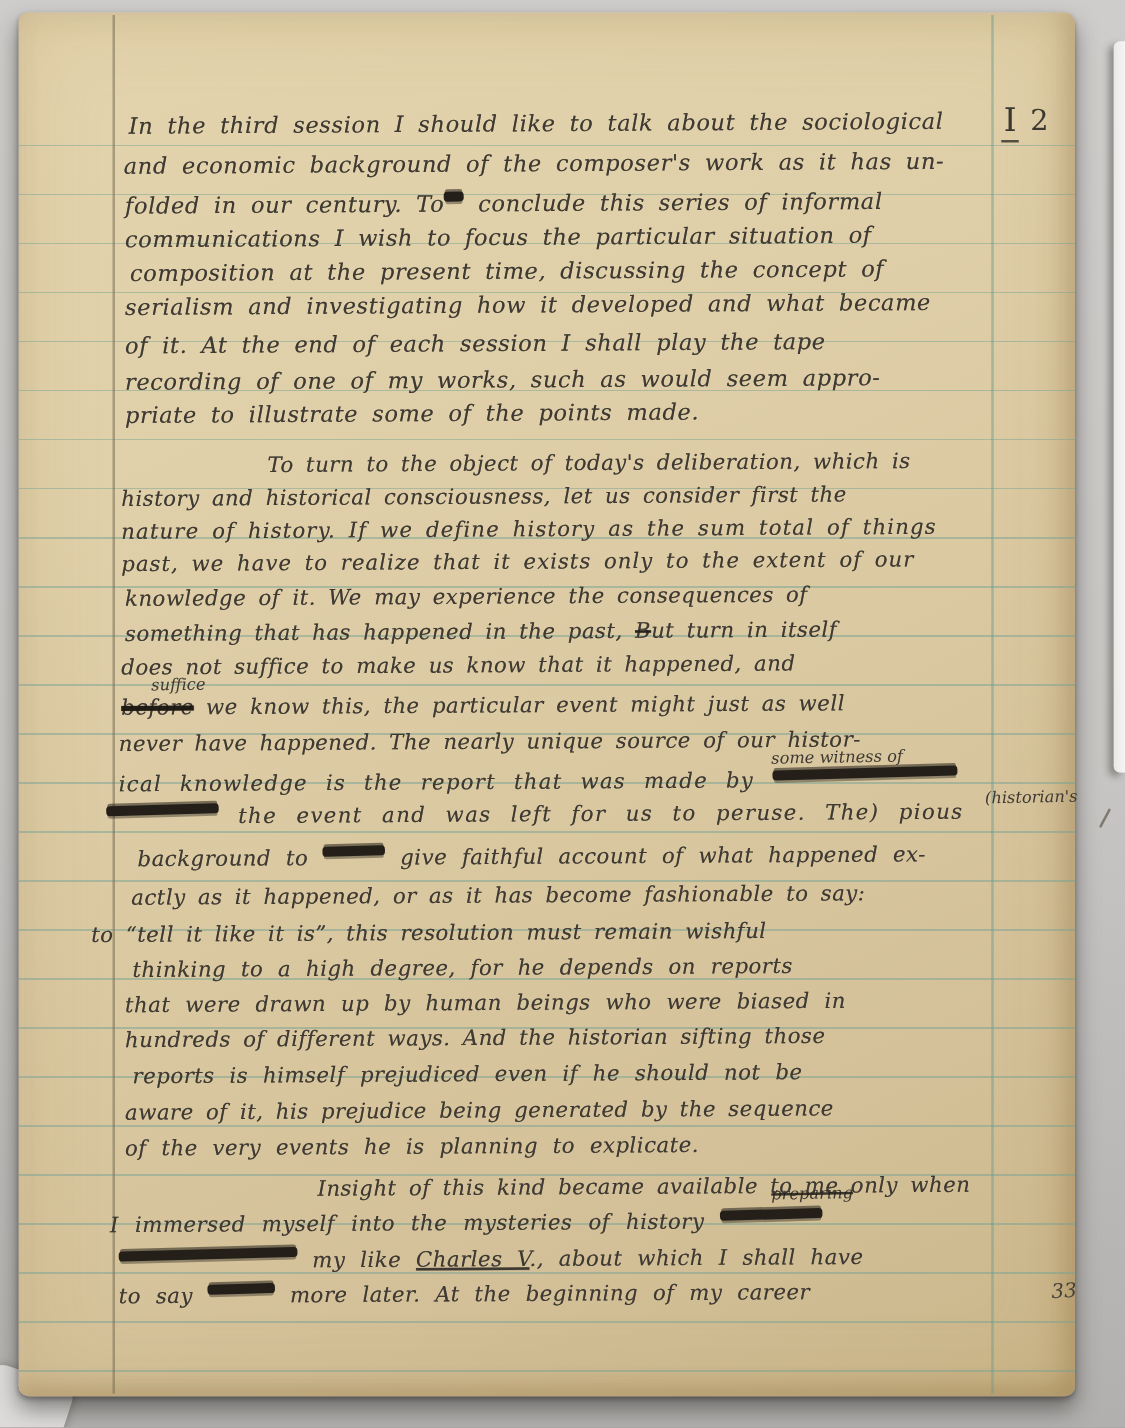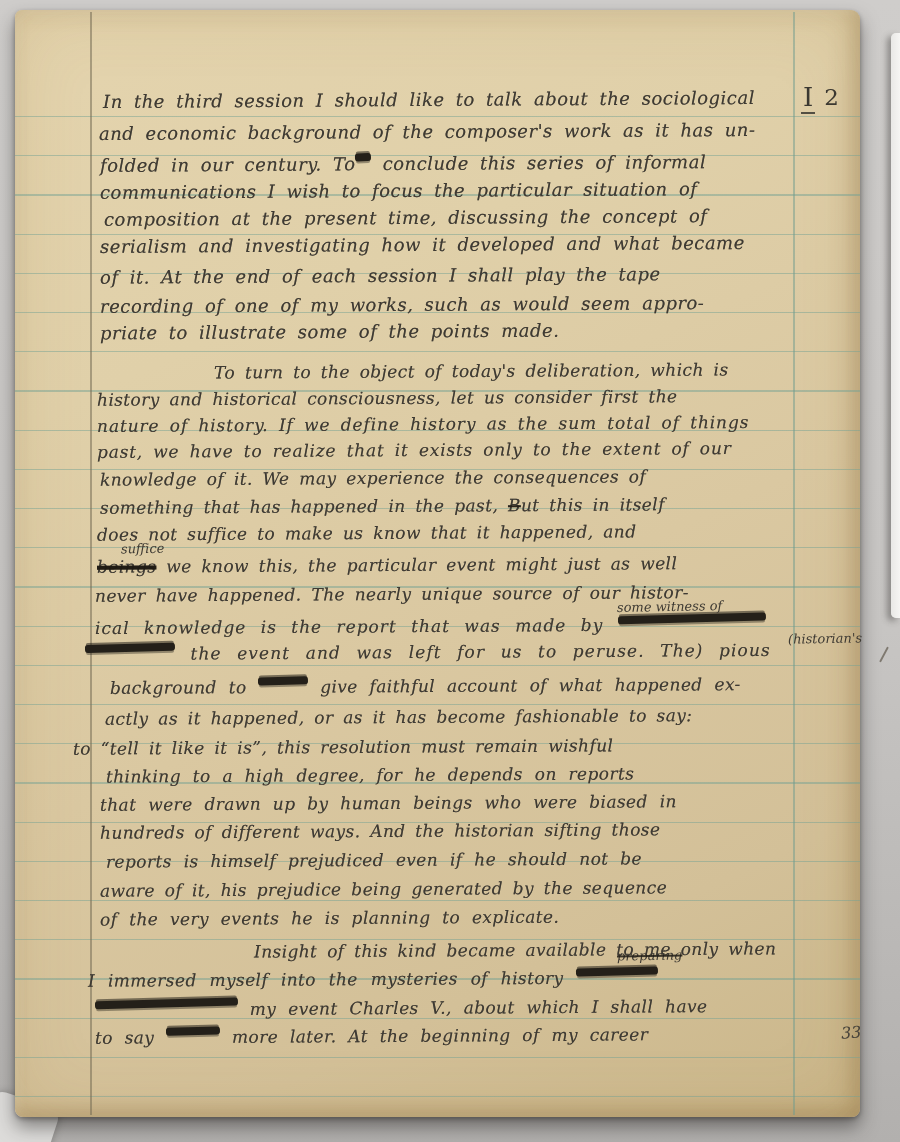--- a/index.html
+++ b/index.html
@@ -34,21 +34,21 @@
   
   .hw{position:absolute;white-space:nowrap;font-family:"DejaVu Serif",serif;
       font-style:italic;font-size:17px;line-height:1.1;letter-spacing:0.4px;
       word-spacing:4px;color:#3e3a33;transform:rotate(-0.35deg);
       text-shadow:0 0 0.4px rgba(62,58,51,0.55);}
   .hw.lg{font-size:18px;word-spacing:5px;letter-spacing:0.5px;}
   .hw .strike{text-decoration:line-through;text-decoration-thickness:2px;
       text-decoration-color:rgba(32,28,22,0.9);}
   .hw .strike2{text-decoration:line-through;text-decoration-thickness:3.5px;
       text-decoration-color:rgba(28,24,18,0.95);}
-  .hw .u{text-decoration-thickness:1.5px;}
+  .hw .u{text-decoration:underline;text-decoration-thickness:1.5px;}
   .blot{display:inline-block;height:8px;border-radius:3px;background:#242019;
       vertical-align:1px;transform:rotate(-1.2deg);
       box-shadow:0 -3px 0 -1px rgba(36,32,25,0.55), 0 3px 0 -1px rgba(36,32,25,0.4);}
   .insert{position:absolute;font-family:"DejaVu Serif",serif;font-style:italic;
       font-size:13px;color:#3e3a33;white-space:nowrap;transform:rotate(-1deg);}
   .insert.strike{text-decoration:line-through;text-decoration-thickness:1.5px;
       text-decoration-color:rgba(32,28,22,0.85);}
   
   .pgheader{position:absolute;left:801px;top:84px;display:flex;gap:9px;
       align-items:flex-start;color:#3b3831;}
@@ -83,36 +83,36 @@
     <div class="hw lg" style="left: 104px; top: 208px;"><span>composition at the present time, discussing the concept of</span></div>
     <div class="hw lg" style="left: 100px; top: 235px;"><span>serialism and investigating how it developed and what became</span></div>
     <div class="hw lg" style="left: 100px; top: 266px;"><span>of it. At the end of each session I shall play the tape</span></div>
     <div class="hw lg" style="left: 100px; top: 295px;"><span>recording of one of my works, such as would seem appro-</span></div>
     <div class="hw lg" style="left: 100px; top: 322px;"><span>priate to illustrate some of the points made.</span></div>
     <div class="hw" style="left: 214px; top: 362px;"><span>To turn to the object of today's deliberation, which is</span></div>
     <div class="hw" style="left: 97px; top: 389px;"><span>history and historical consciousness, let us consider first the</span></div>
     <div class="hw" style="left: 97px; top: 415px; letter-spacing: 0.9px;"><span>nature of history. If we define history as the sum total of things</span></div>
     <div class="hw" style="left: 97px; top: 441px; letter-spacing: 0.8px;"><span>past, we have to realize that it exists only to the extent of our</span></div>
     <div class="hw" style="left: 100px; top: 469px;"><span>knowledge of it. We may experience the consequences of</span></div>
-    <div class="hw" style="left: 100px; top: 497px;"><span>something that has happened in the past, </span><span class="strike">B</span><span>ut this in itself</span></div>
+    <div class="hw" style="left: 100px; top: 497px;"><span>something that has happened in the past, </span><span class="strike">B</span><span>ut turn in itself</span></div>
     <div class="hw" style="left: 97px; top: 524px;"><span>does not suffice to make us know that it happened, and</span></div>
-    <div class="hw" style="left: 97px; top: 556px;"><span class="strike2">beings</span><span> we know this, the particular event might just as well</span></div>
+    <div class="hw" style="left: 97px; top: 556px;"><span class="strike2">before</span><span> we know this, the particular event might just as well</span></div>
     <div class="hw" style="left: 95px; top: 585px;"><span>never have happened. The nearly unique source of our histor-</span></div>
     <div class="hw" style="left: 95px; top: 616px; word-spacing: 8px; letter-spacing: 1px;"><span>ical knowledge is the report that was made by </span><span class="blot" style="width: 148px;">&nbsp;</span></div>
     <div class="hw" style="left: 85px; top: 642px; word-spacing: 9px; letter-spacing: 1.1px;"><span class="blot" style="width: 90px;">&nbsp;</span><span> the event and was left for us to peruse. The) pious</span></div>
     <div class="hw" style="left: 110px; top: 676px; word-spacing: 6px;"><span>background to </span><span class="blot" style="width: 50px;">&nbsp;</span><span> give faithful account of what happened ex-</span></div>
     <div class="hw" style="left: 105px; top: 708px;"><span>actly as it happened, or as it has become fashionable to say:</span></div>
     <div class="hw" style="left: 73px; top: 738px;"><span>to “tell it like it is”, this resolution must remain wishful</span></div>
     <div class="hw" style="left: 106px; top: 766px; word-spacing: 6px;"><span>thinking to a high degree, for he depends on reports</span></div>
     <div class="hw" style="left: 100px; top: 794px; word-spacing: 6px;"><span>that were drawn up by human beings who were biased in</span></div>
     <div class="hw" style="left: 100px; top: 822px;"><span>hundreds of different ways. And the historian sifting those</span></div>
     <div class="hw" style="left: 106px; top: 851px; word-spacing: 6px;"><span>reports is himself prejudiced even if he should not be</span></div>
     <div class="hw" style="left: 100px; top: 880px;"><span>aware of it, his prejudice being generated by the sequence</span></div>
     <div class="hw" style="left: 100px; top: 909px; word-spacing: 6px;"><span>of the very events he is planning to explicate.</span></div>
     <div class="hw" style="left: 254px; top: 941px;"><span>Insight of this kind became available to me only when</span></div>
     <div class="hw" style="left: 88px; top: 969px; word-spacing: 7px;"><span>I immersed myself into the mysteries of history </span><span class="blot" style="width: 82px;">&nbsp;</span></div>
-    <div class="hw" style="left: 95px; top: 998px; word-spacing: 6px;"><span class="blot" style="width: 143px;">&nbsp;</span><span> my event </span><span class="u">Charles V</span><span>., about which I shall have</span></div>
+    <div class="hw" style="left: 95px; top: 998px; word-spacing: 6px;"><span class="blot" style="width: 143px;">&nbsp;</span><span> my like </span><span class="u">Charles V</span><span>., about which I shall have</span></div>
     <div class="hw" style="left: 95px; top: 1026px; word-spacing: 6px;"><span>to say </span><span class="blot" style="width: 54px;">&nbsp;</span><span> more later. At the beginning of my career</span></div>
     <span class="insert" style="left: 121px; top: 541px;">suffice</span>
     <span class="insert" style="left: 617px; top: 599px;">some witness of</span>
     <span class="insert" style="left: 788px; top: 631px;">(historian's</span>
     <span class="insert strike" style="left: 617px; top: 948px;">preparing</span>
   </div>
 
 </body></html>

